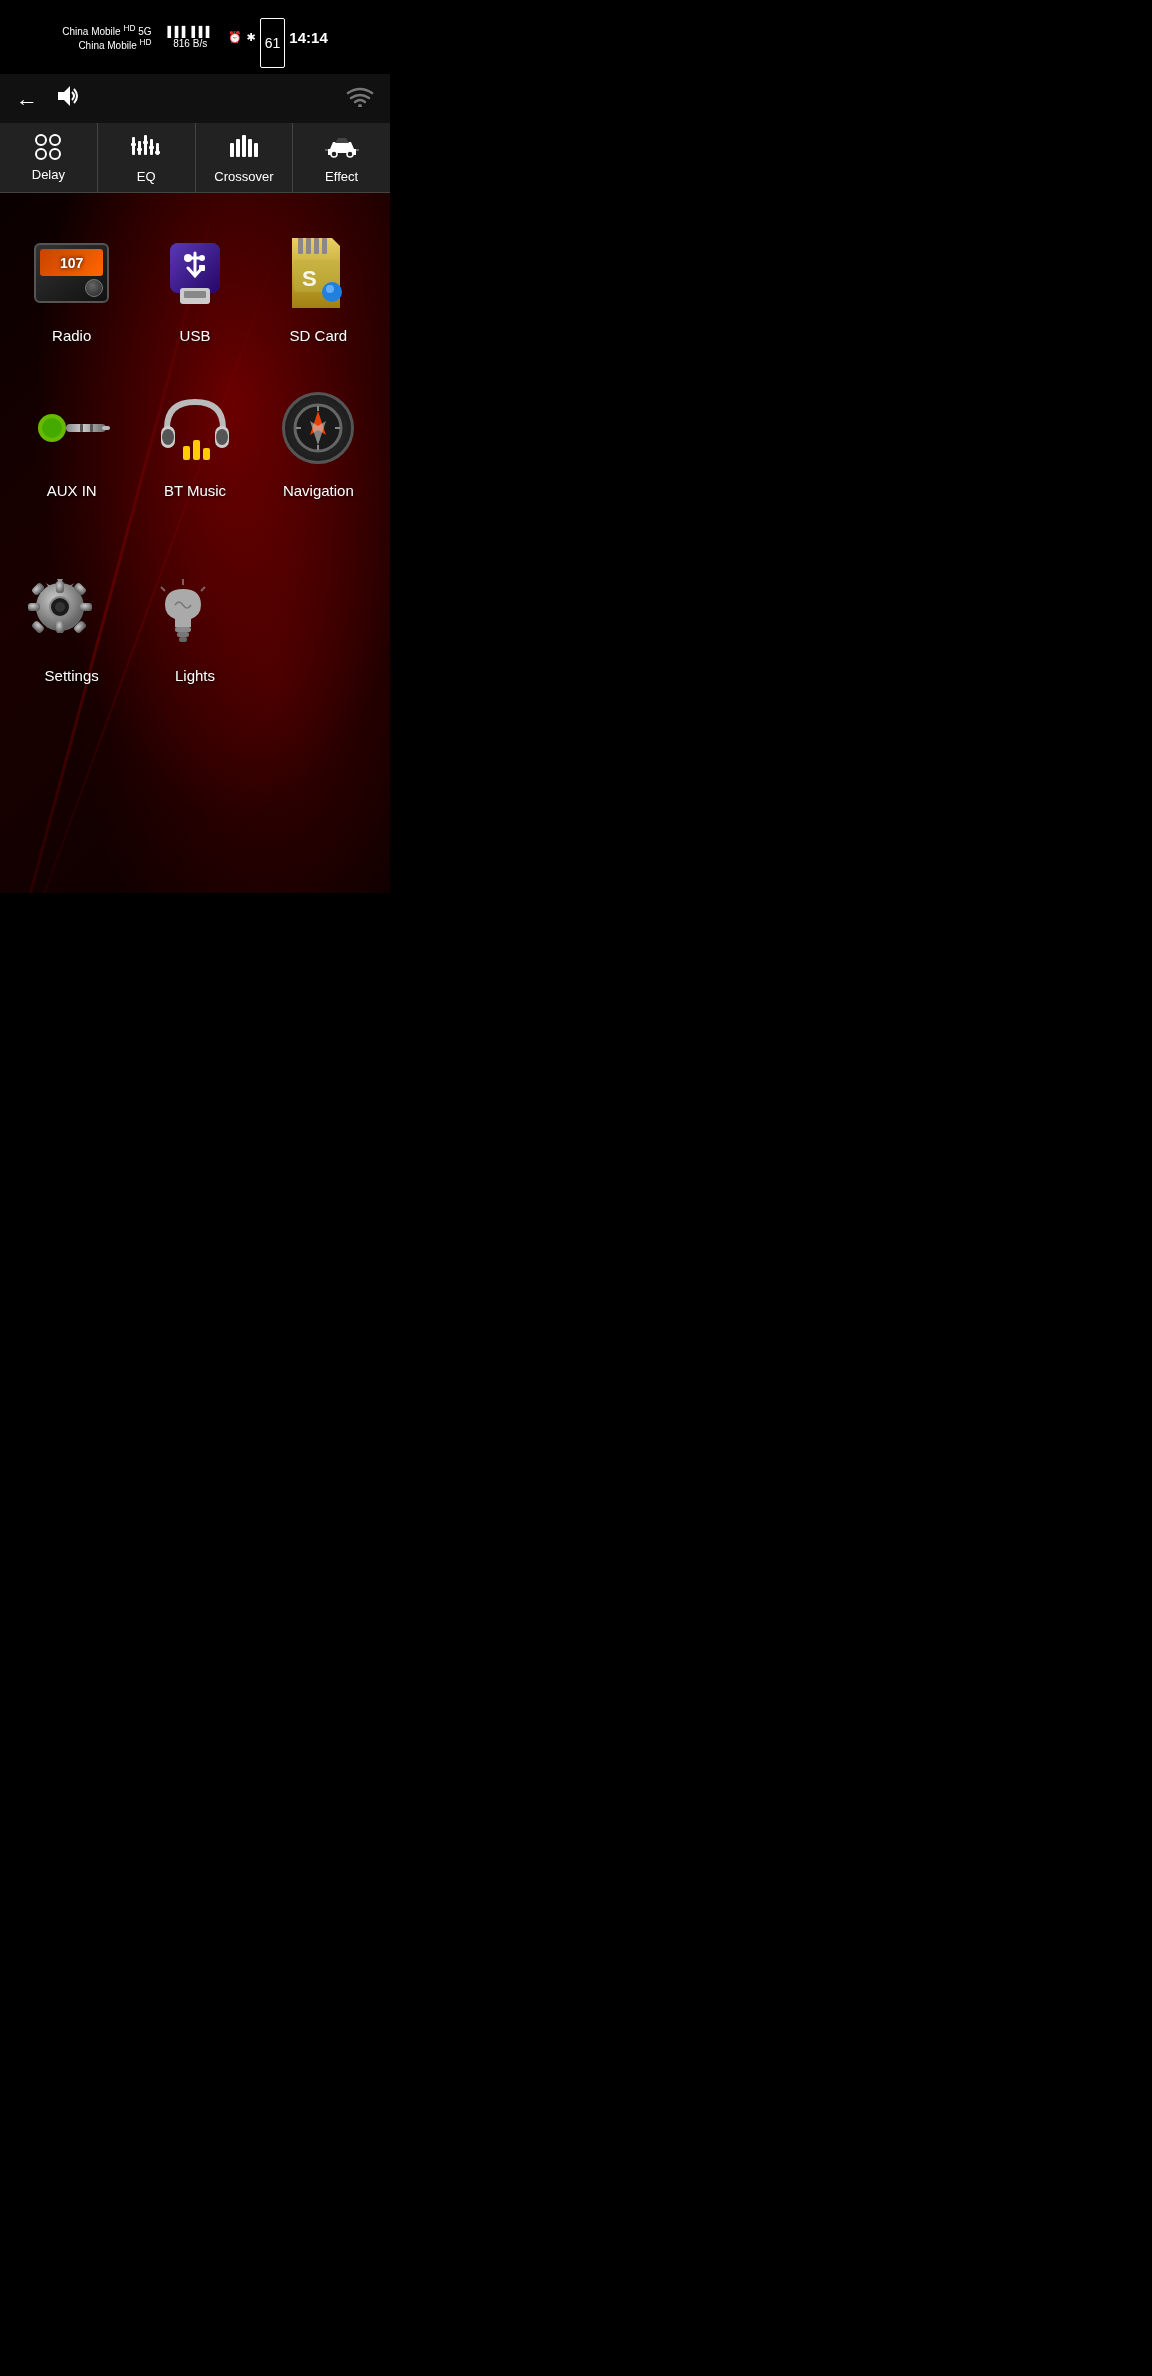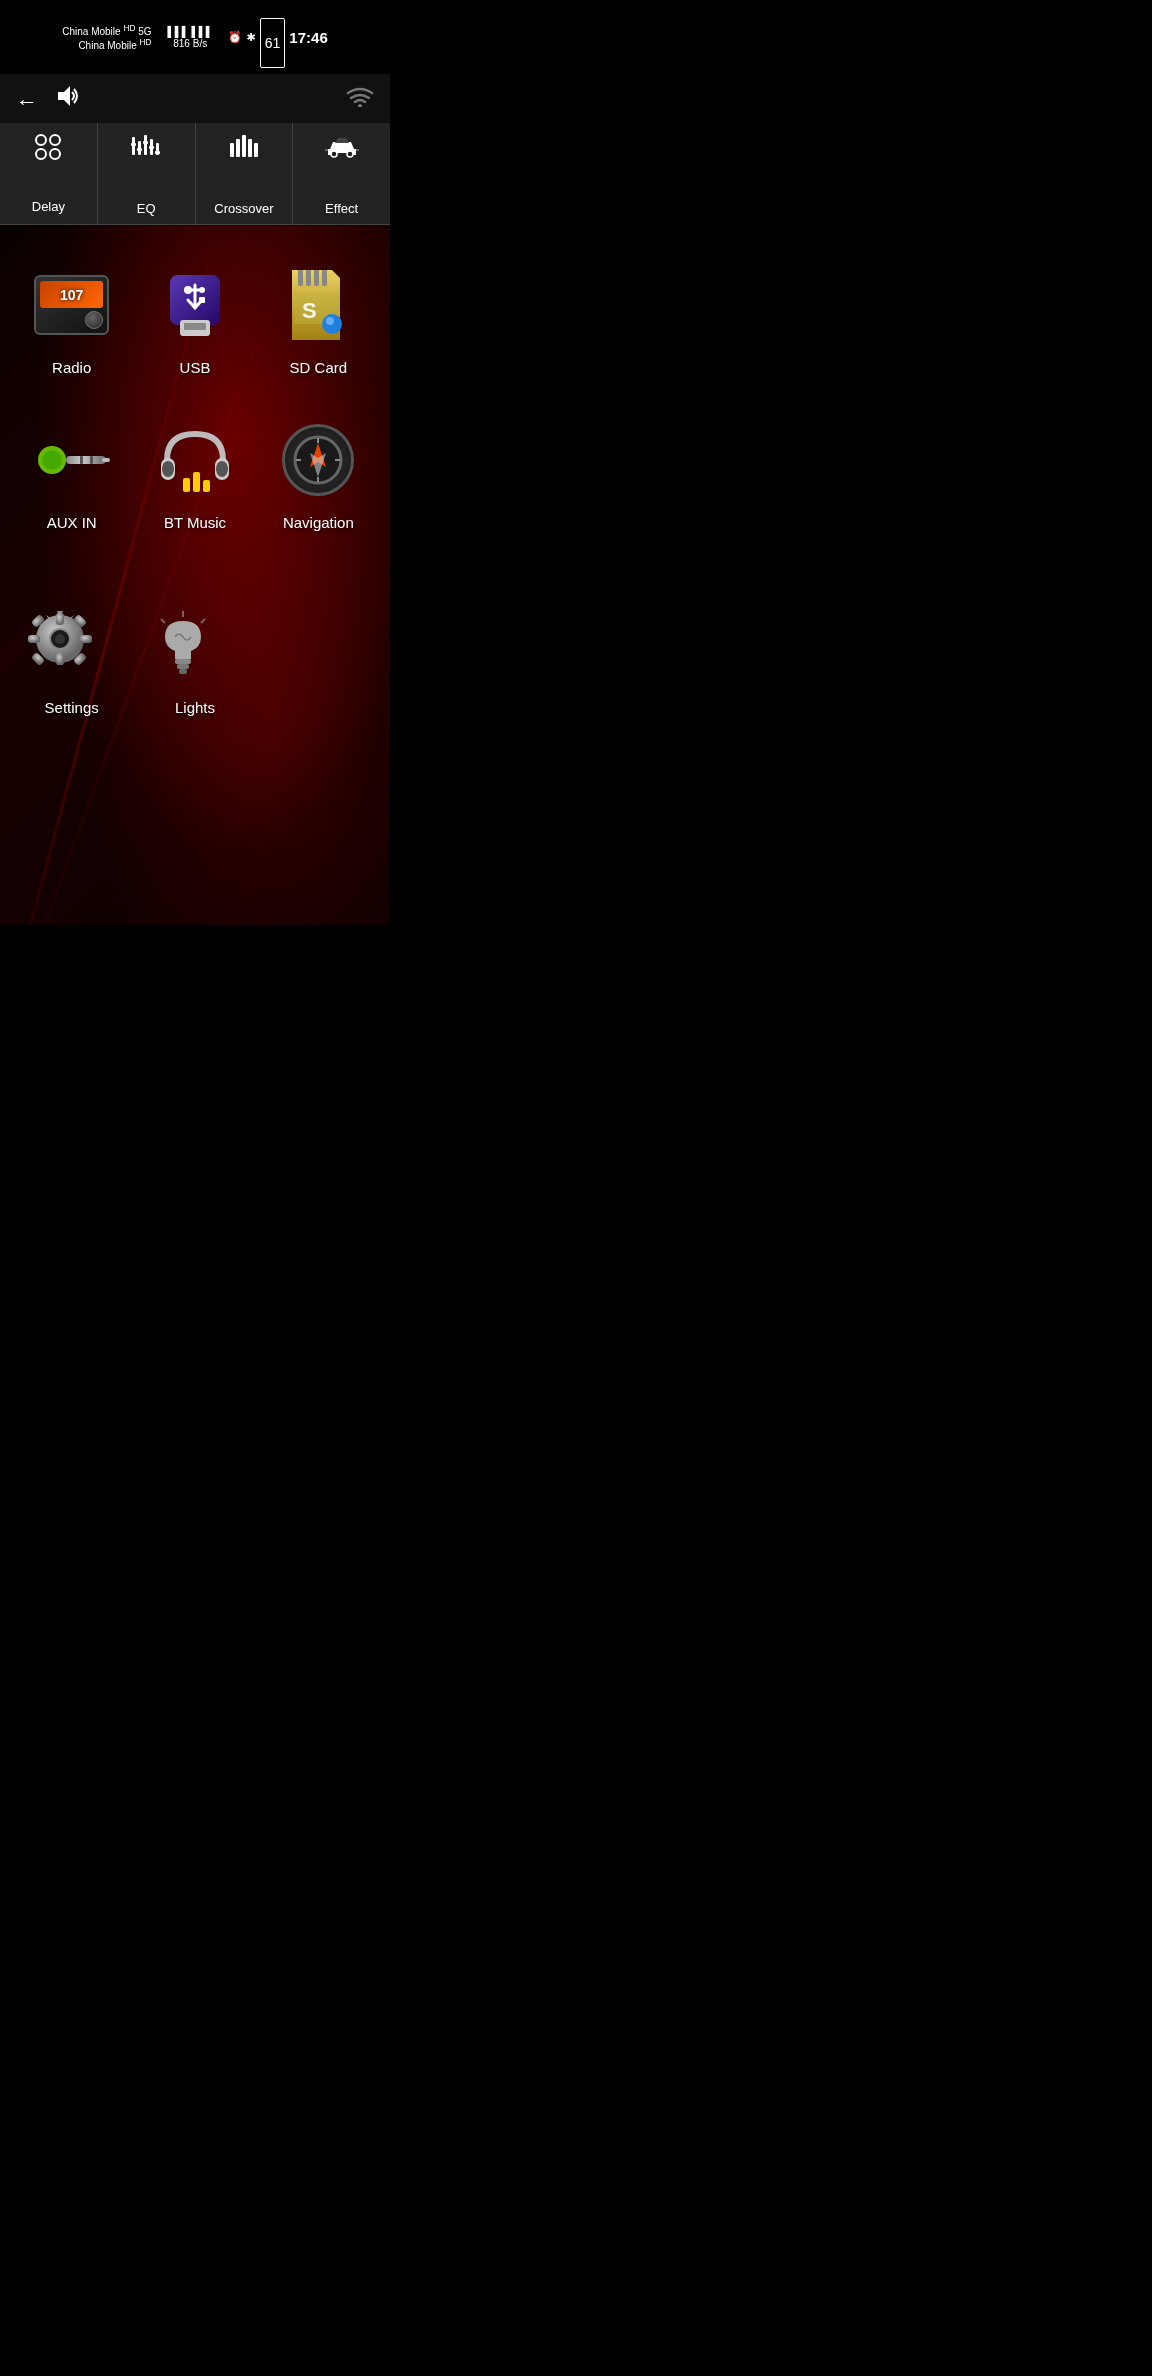--- a/index.html
+++ b/index.html
@@ -89,21 +89,20 @@
       align-items: center;
       padding: 10px 4px 8px;
       cursor: pointer;
       border-right: 1px solid #444;
       gap: 6px;
     }
     .tab-item:last-child { border-right: none; }
     .tab-label {
       font-size: 13px;
       color: #fff;
-      margin-top: 32px;
     }
 
     
     .main-area {
       position: relative;
       background: #c2410c;
       min-height: 700px;
       overflow: hidden;
     }
 
@@ -265,21 +264,21 @@
       <span>China Mobile <sup>HD</sup></span>
     </div>
     <div style="display:flex;flex-direction:column;align-items:center;font-size:10px;gap:1px;">
       <span>▌▌▌ ▌▌▌</span>
       <span>816 B/s</span>
     </div>
     <div class="right-icons">
       <span>⏰</span>
       <span>✱</span>
       <span style="border:1.5px solid #fff;padding:16px 4px;border-radius:2px;font-size:14px;margin-top:12px;">61</span>
-      <span class="time">17:46</span>
+      <span class="time">14:14</span>
     </div>
   </div>
 </div>
 
 <div class="top-nav">
   <span class="back-icon">←</span>
   <span class="speaker-icon">
     
     <svg width="28" height="24" viewBox="0 0 28 24" fill="white">
       <polygon points="6,8 12,8 18,2 18,22 12,16 6,16" fill="white"></polygon>

